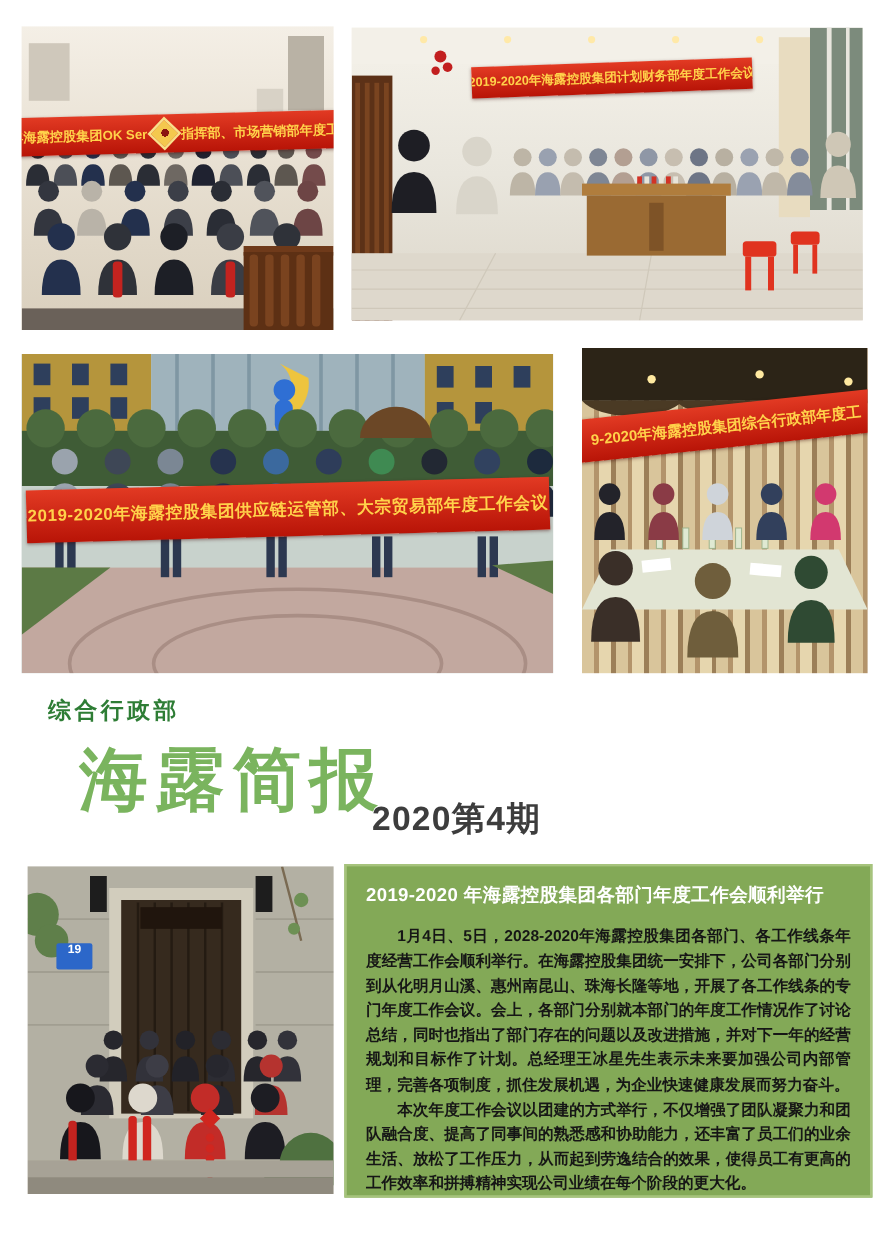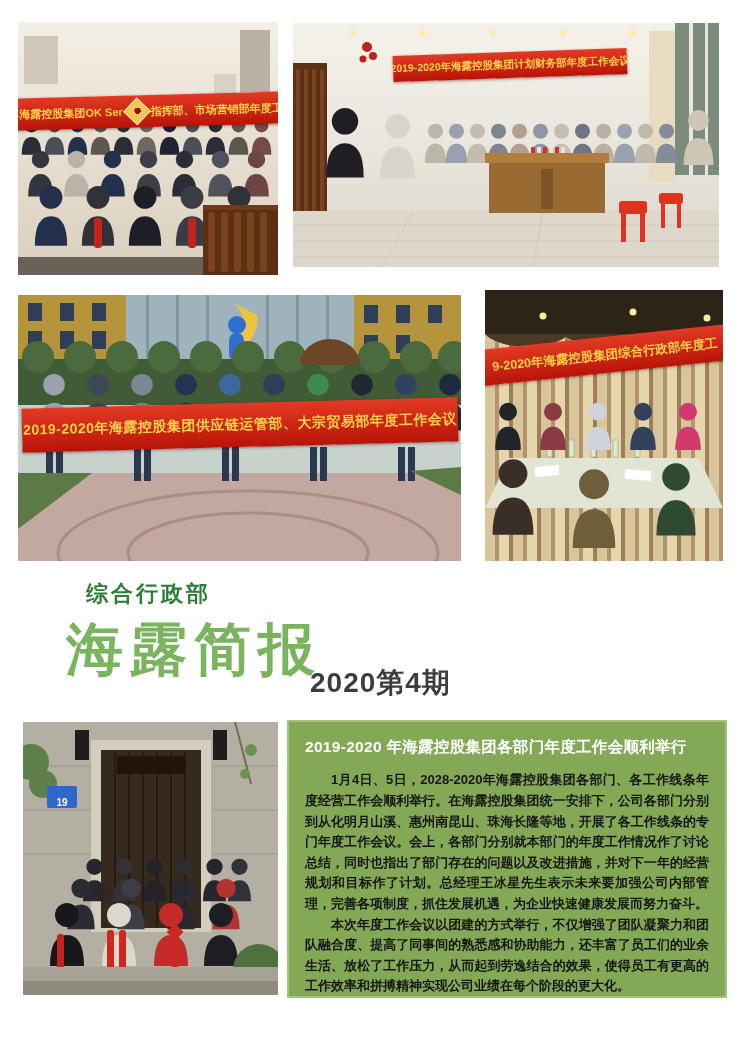--- a/index.html
+++ b/index.html
@@ -20,23 +20,23 @@
           box-shadow:0 1px 3px rgba(60,0,0,.45);z-index:3;}
   .b1{left:-4px;top:73px;width:268px;height:32px;font-size:11px;transform:rotate(-1.5deg);gap:4px;}
   .b2{left:100px;top:29px;width:234px;height:26px;font-size:10.5px;transform:rotate(-2deg);}
   .b3{left:4px;top:108px;width:436px;height:44px;font-size:14px;letter-spacing:.5px;transform:rotate(-1.5deg);}
   .b4{left:-6px;top:47px;width:252px;height:36px;font-size:12.5px;transform:rotate(-6deg);}
   .diamond{width:20px;height:20px;flex:0 0 20px;transform:rotate(45deg);
            background:radial-gradient(circle at 50% 45%,#8a1410 0 26%,#f4c84e 27% 100%);
            border:2px solid #f8e08a;box-sizing:border-box;}
   
   .plate{position:absolute;left:24px;top:64px;width:30px;height:22px;background:#2c67c9;border-radius:2px;
-         color:#fff;font-size:10px;font-weight:bold;display:flex;align-items:flex-end;justify-content:center;z-index:3;}
-  
-  .dept{position:absolute;left:40px;top:579px;font-size:22px;font-weight:bold;color:#2e7d35;letter-spacing:3px;margin-left:46px;}
+         color:#fff;font-size:10px;font-weight:bold;display:flex;align-items:flex-start;justify-content:center;z-index:3;}
+  
+  .dept{position:absolute;left:40px;top:579px;font-size:19px;font-weight:bold;color:#2e7d35;letter-spacing:3px;}
   .logo{position:absolute;left:196px;top:560px;width:100px;height:56px;}
   .logo-text{font-family:"DejaVu Serif","Liberation Serif",serif;font-style:italic;font-weight:bold;
              font-size:46px;line-height:1;color:#3e8e3f;letter-spacing:-9px;padding-right:9px;}
   .sprig{position:absolute;left:52px;top:-4px;}
   .nl-title{position:absolute;left:38px;top:612px;font-size:57px;font-weight:bold;color:#7ab45e;letter-spacing:7px;margin-left:28px;}
   .issue{position:absolute;left:310px;top:664px;font-size:28px;font-weight:bold;color:#3d3d3d;letter-spacing:1px;}
   
   .article-panel{position:absolute;left:287px;top:720px;width:440px;height:278px;box-sizing:border-box;
                  background:#83a957;border:2px solid #a6c37c;padding:15px 16px 0;}
   .article-title{margin:0 0 14px;font-size:15.5px;line-height:1.25;color:#ffffff;font-weight:bold;letter-spacing:.3px;}

